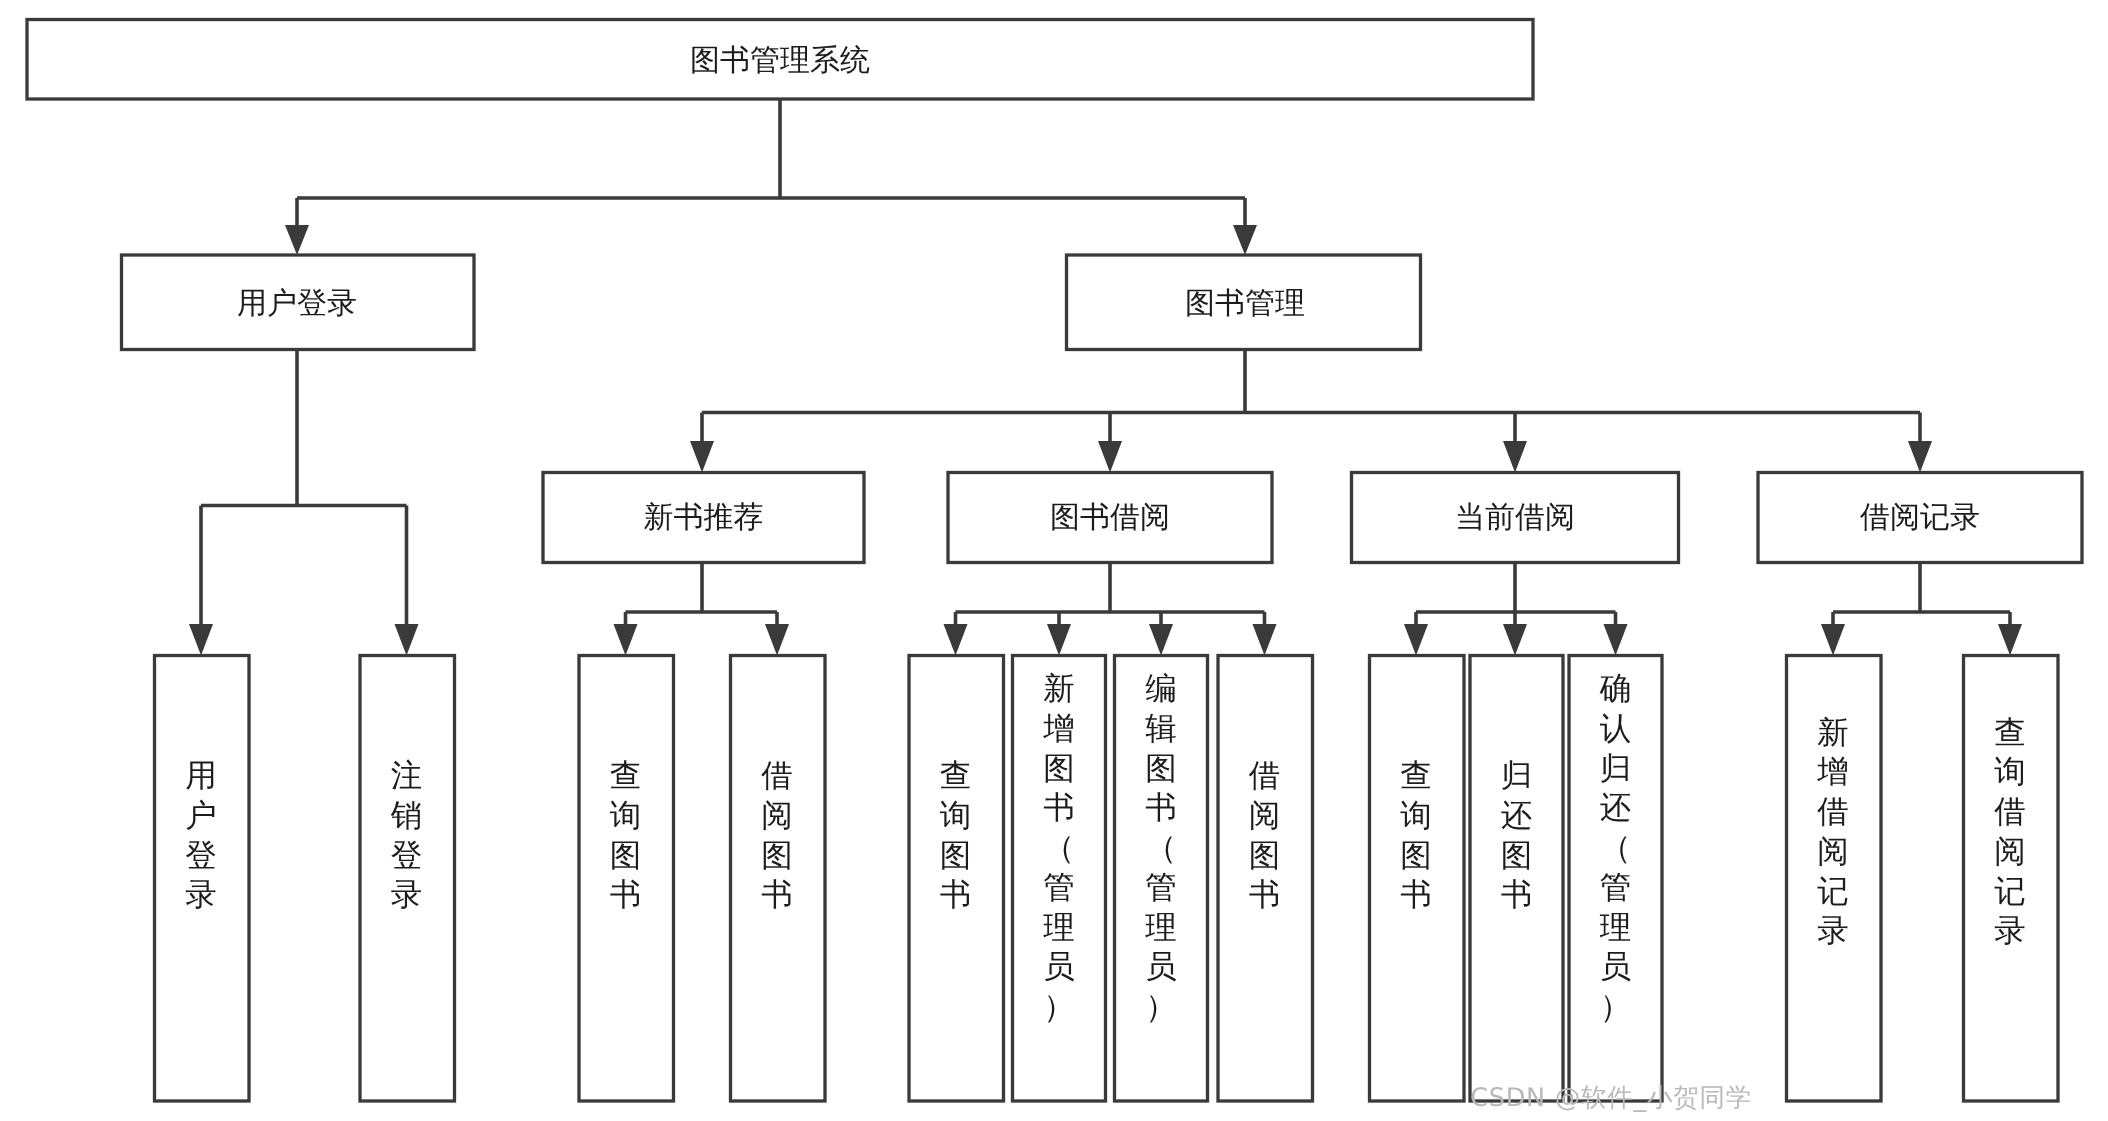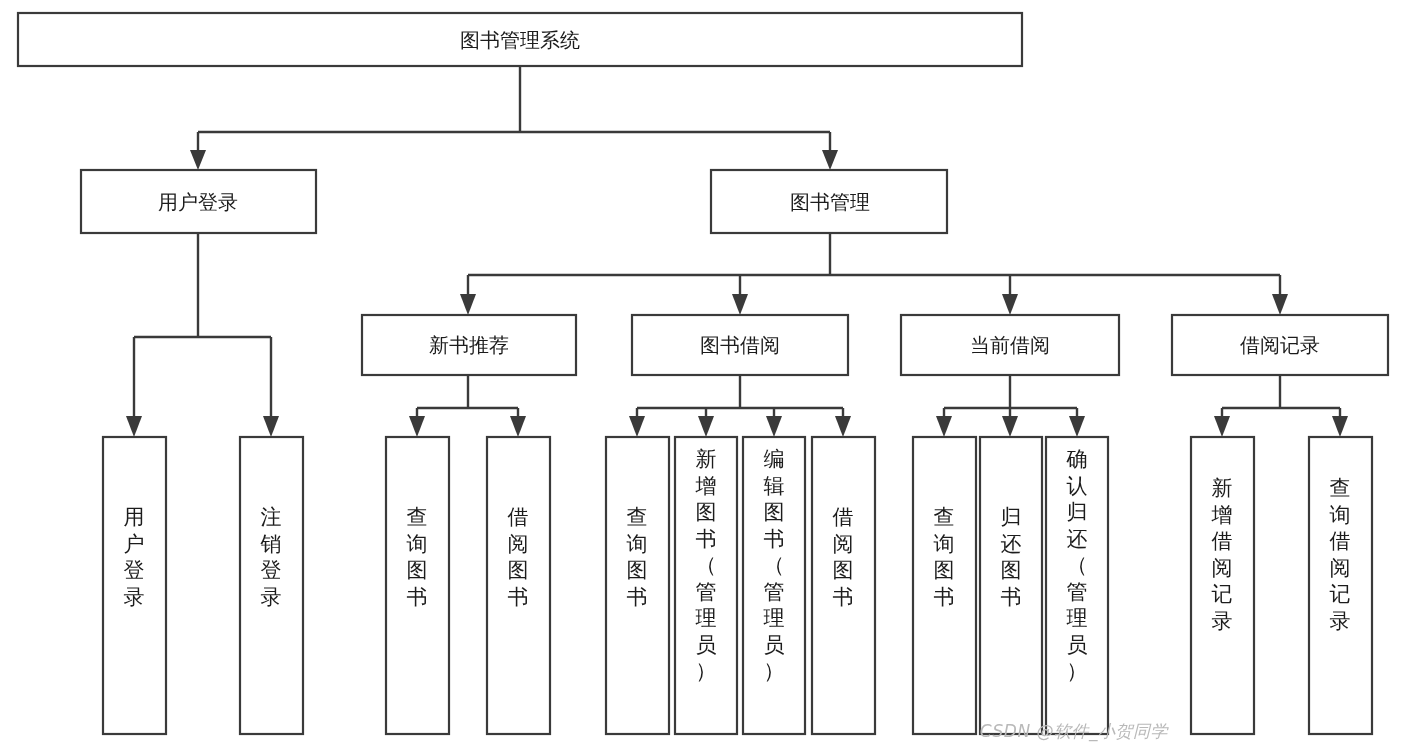--- a/index.html
+++ b/index.html
@@ -58,21 +58,20 @@
   .watermark {
     position: absolute;
     right: 8px;
     bottom: 4px;
     font-family: "DejaVu Sans", "Liberation Sans", sans-serif;
     font-size: 17px;
     color: #b9b9b9;
     letter-spacing: 0.5px;
     white-space: nowrap;
     pointer-events: none;
-    font-style: italic;
   }
 </style>
 </head>
 <body>
 
 <div id="diagram-root">
 
   <svg id="flow-svg" viewBox="0 0 1405 747">
 
     <g>

